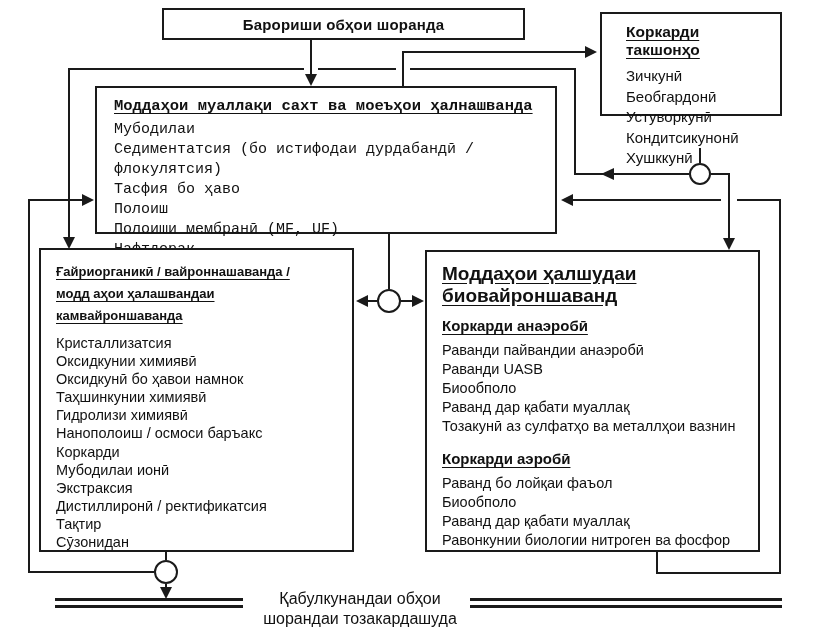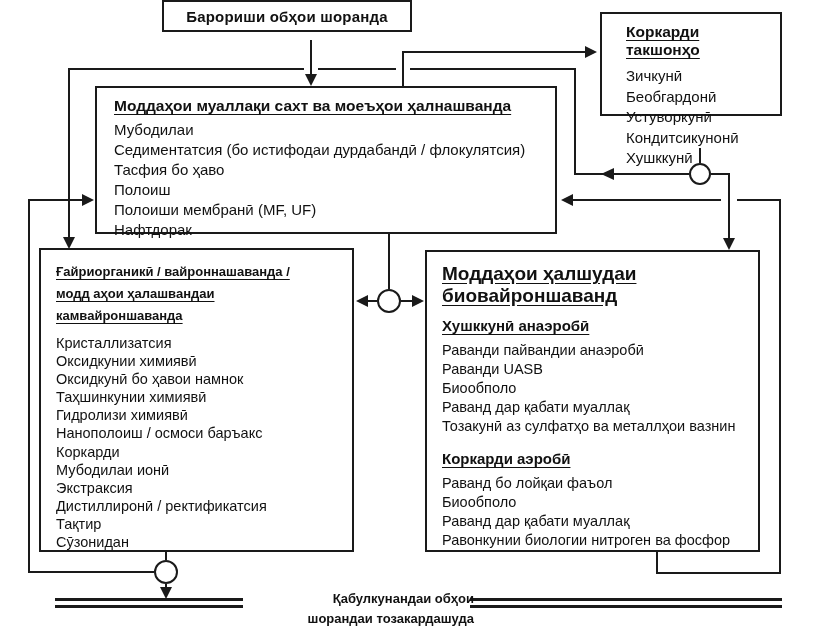--- a/index.html
+++ b/index.html
@@ -15,38 +15,38 @@
   .box .title{font-weight:bold;text-decoration:underline;text-underline-offset:3px;}
   .center-label{
     display:flex;align-items:center;justify-content:center;
     font-weight:bold;font-size:15px;letter-spacing:.2px;
   }
   
   #box-sludge{padding:9px 6px 0 12px;font-size:15px;}
   #box-sludge .title{font-size:15.5px;margin-bottom:7px;display:inline-block;}
   #box-sludge .item{line-height:20.5px;}
   
-  #box-suspended{padding:9px 6px 16px 17px;font-size:15px;}
+  #box-suspended{padding:9px 6px 16px 17px;font-size:15px;font-family:Liberation Mono, monospace;}
   #box-suspended .title{font-size:15.5px;margin-bottom:5px;display:inline-block;}
   #box-suspended .item{line-height:20px;}
   
   #box-inorganic{padding:11px 6px 0 15px;font-size:14.5px;}
   #box-inorganic .title{font-size:13px;line-height:22px;display:block;margin:0;}
   #box-inorganic .items{margin-top:7px;}
   #box-inorganic .item{line-height:18.1px;}
   
   #box-biodegradable{padding:11px 6px 0 15px;font-size:14.5px;}
   #box-biodegradable .title{font-size:19px;display:inline-block;margin-bottom:10px;}
   #box-biodegradable .subtitle{font-weight:bold;text-decoration:underline;text-underline-offset:3px;font-size:15px;display:inline-block;margin-bottom:7px;}
   #box-biodegradable .item{line-height:19px;}
   #box-biodegradable .gap{height:14px;}
   
   #receiver-label{
     position:absolute;left:246px;top:589px;width:228px;z-index:2;
-    text-align:right;font-weight:bold;font-size:13px;line-height:20px;
+    text-align:center;font-weight:normal;font-size:16px;line-height:20px;
   }
 </style>
 </head>
 <body>
 
 <div id="stage">
 
   <svg id="wires" width="823" height="640" viewBox="0 0 823 640">
     <g stroke="#1a1a1a" stroke-width="2" fill="none">
 
@@ -87,21 +87,21 @@
       <path d="M82 194 L82 206 L94 200 Z"></path>
       <path d="M573 194 L573 206 L561 200 Z"></path>
     </g>
     <g fill="#ffffff" stroke="#1a1a1a" stroke-width="2">
       <circle cx="700" cy="174" r="10"></circle>
       <circle cx="389" cy="301" r="11"></circle>
       <circle cx="166" cy="572" r="11"></circle>
     </g>
   </svg>
 
-  <div class="box center-label" id="box-source" style="left:162px;top:0;width:250px;height:32px;">
+  <div class="box center-label" id="box-source" style="left:162px;top:8px;width:363px;height:32px;">
     <span>Барориши обҳои шоранда</span>
   </div>
 
   <div class="box" id="box-sludge" style="left:600px;top:12px;width:182px;height:104px;padding-left:24px;">
     <span class="title">Коркарди такшонҳо</span>
     <div class="item">Зичкунӣ</div>
     <div class="item">Беобгардонӣ</div>
     <div class="item">Устуворкунӣ</div>
     <div class="item">Кондитсикунонӣ</div>
     <div class="item">Хушккунӣ</div>
@@ -132,21 +132,21 @@
       <div class="item">Мубодилаи ионӣ</div>
       <div class="item">Экстраксия</div>
       <div class="item">Дистиллиронӣ / ректификатсия</div>
       <div class="item">Тақтир</div>
       <div class="item">Сӯзонидан</div>
     </div>
   </div>
 
   <div class="box" id="box-biodegradable" style="left:425px;top:250px;width:335px;height:302px;">
     <span class="title">Моддаҳои ҳалшудаи биовайроншаванд</span><br>
-    <span class="subtitle">Хушккунӣ анаэробӣ</span>
+    <span class="subtitle">Коркарди анаэробӣ</span>
     <div class="item">Раванди пайвандии анаэробӣ</div>
     <div class="item">Раванди UASB</div>
     <div class="item">Биообполо</div>
     <div class="item">Раванд дар қабати муаллақ</div>
     <div class="item">Тозакунӣ аз сулфатҳо ва металлҳои вазнин</div>
     <div class="gap"></div>
     <span class="subtitle">Коркарди аэробӣ</span>
     <div class="item">Раванд бо лойқаи фаъол</div>
     <div class="item">Биообполо</div>
     <div class="item">Раванд дар қабати муаллақ</div>

